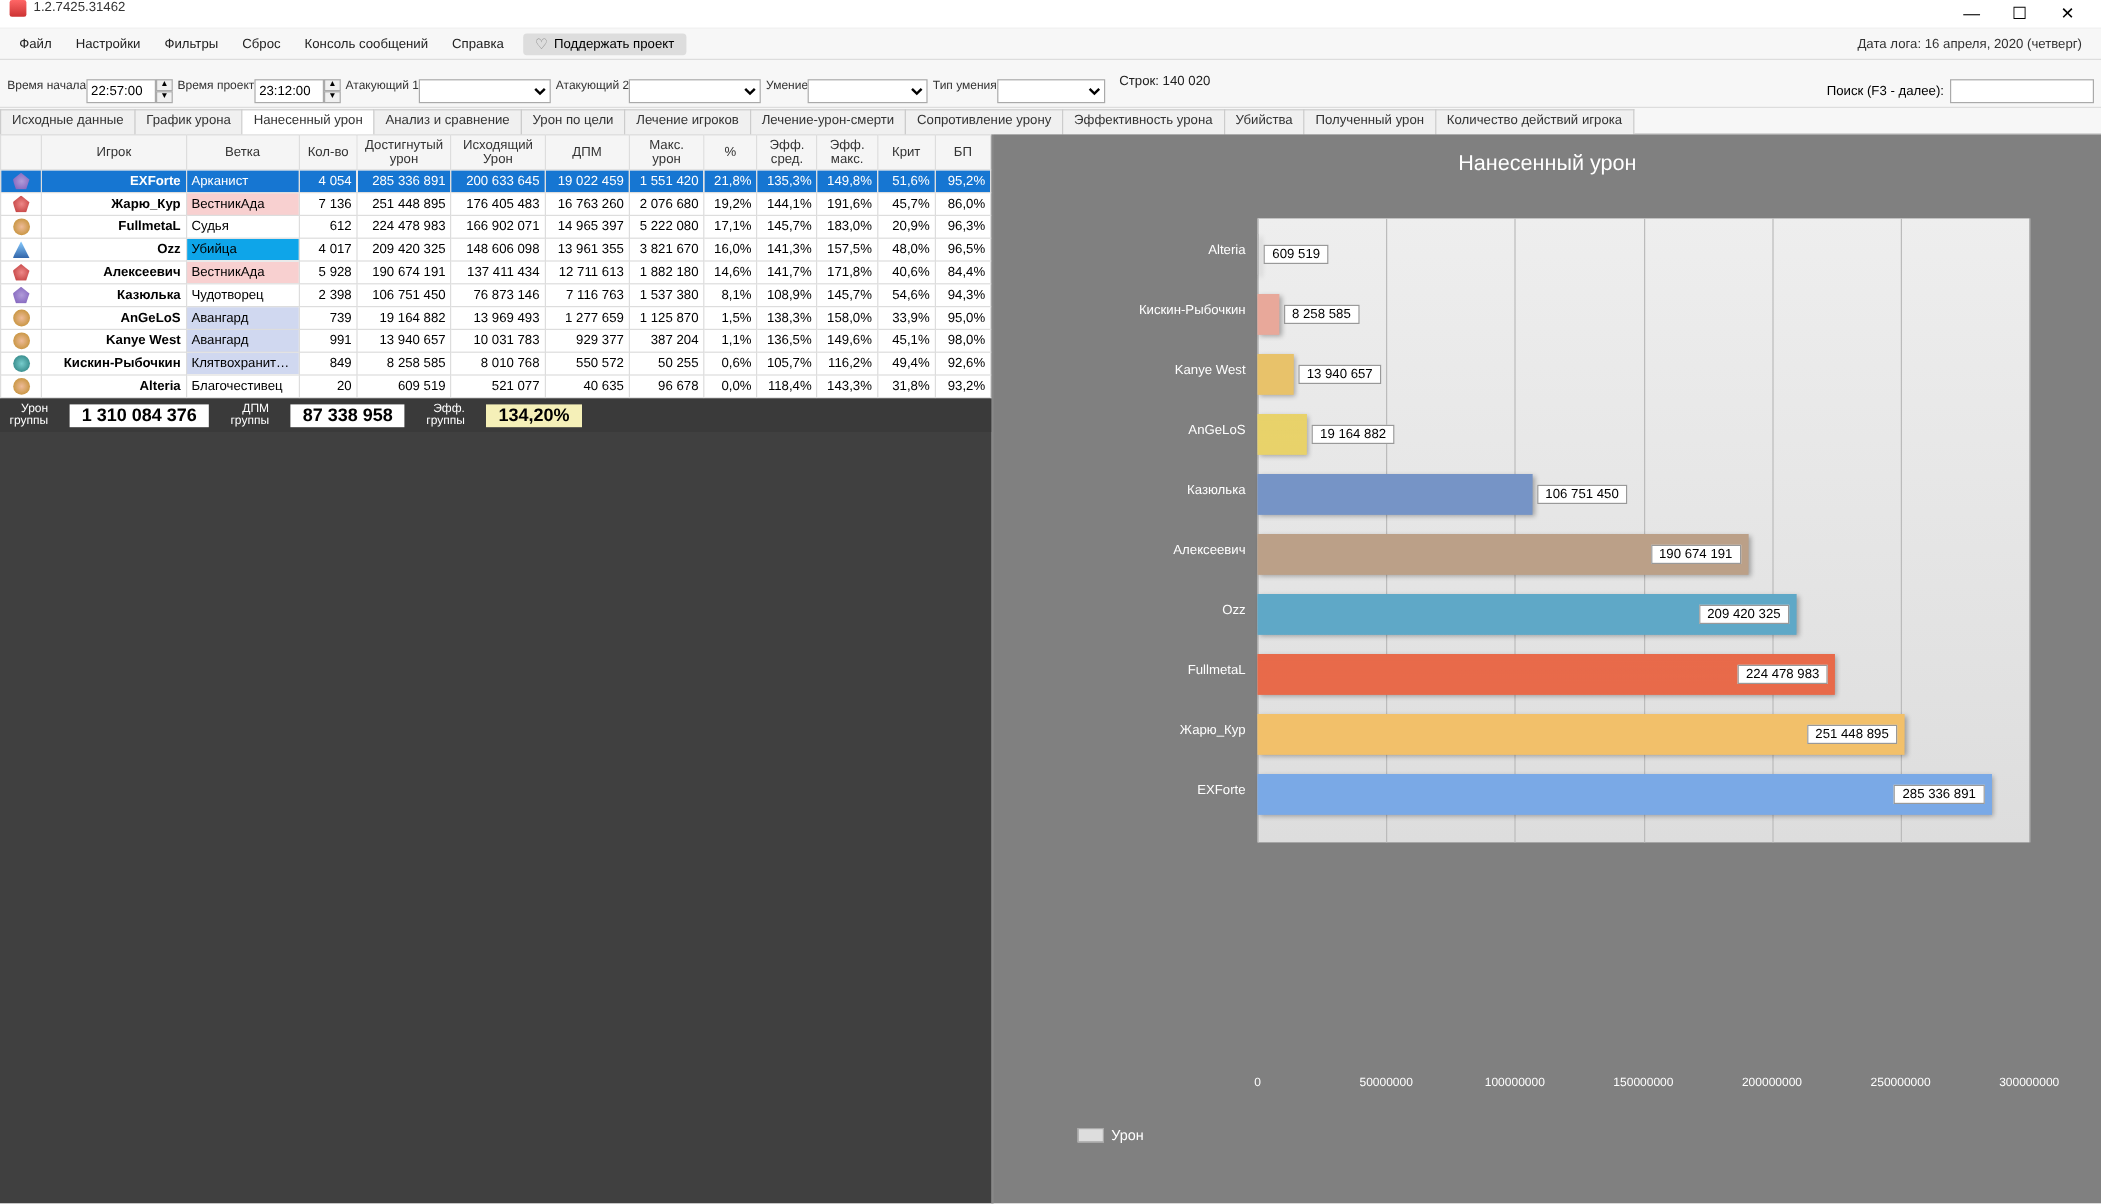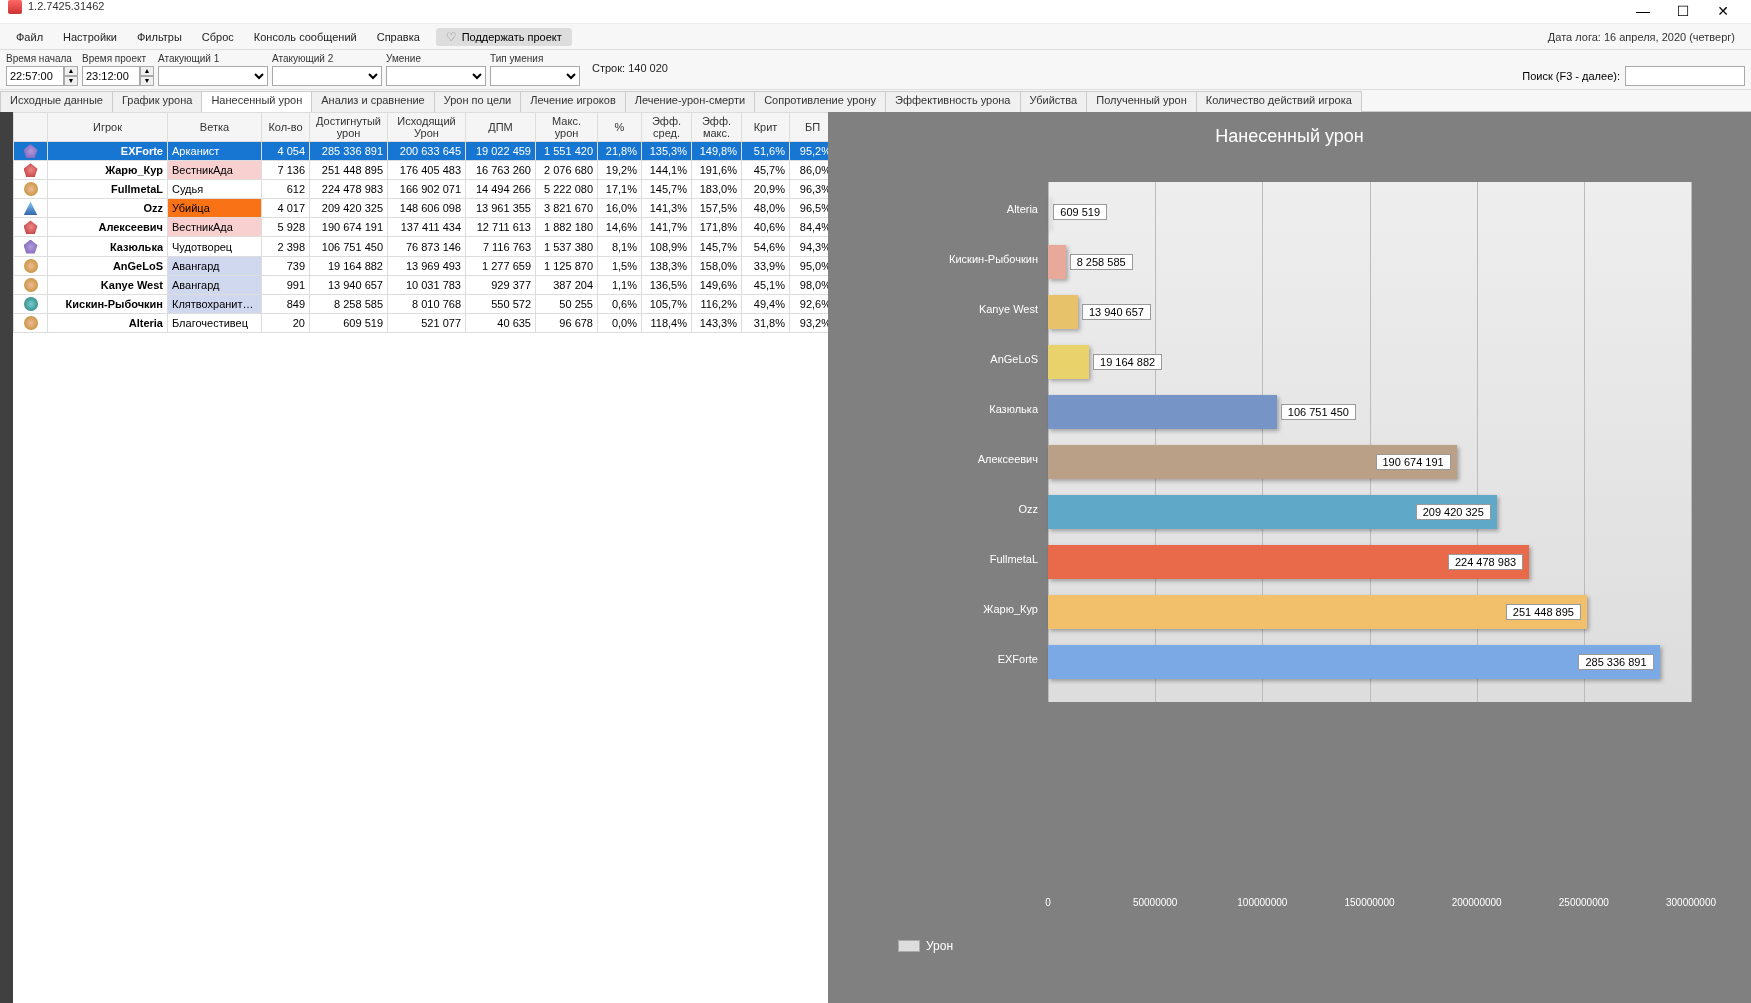--- a/index.html
+++ b/index.html
@@ -11,49 +11,49 @@
 .win-controls { display: flex; gap: 0; }
 .win-btn { width: 40px; height: 22px; display: flex; align-items: center; justify-content: center; font-size: 14px; cursor: pointer; }
 
 .menubar { height: 26px; background: #f7f7f7; display: flex; align-items: center; border-bottom: 1px solid #ddd; padding: 0 6px; }
 .menu-item { padding: 3px 10px; cursor: pointer; color: #222; }
 .support-btn { margin-left: 6px; padding: 2px 10px; background: #ddd; border-radius: 3px; display: flex; align-items: center; gap: 5px; cursor: pointer; }
 .heart { color: #888; font-size: 12px; }
 .logdate { margin-left: auto; color: #333; font-weight: normal; padding-right: 10px; }
 
 .filterbar { height: 40px; background: #f7f7f7; border-bottom: 1px solid #ddd; display: flex; align-items: flex-end; padding: 0 6px 3px 6px; gap: 4px; }
-.filter-group { display: flex; flex-direction: column; }
+.filter-group { display: flex; }
 .filter-label { font-size: 10px; color: #333; margin-bottom: 2px; }
 .time-input { display: flex; align-items: center; }
 .time-input input { width: 58px; height: 20px; border: 1px solid #aaa; padding: 0 3px; font-size: 11px; }
 .spinner { display: flex; flex-direction: column; }
 .spinner span { width: 14px; height: 10px; border: 1px solid #aaa; background: #f0f0f0; font-size: 7px; text-align: center; line-height: 8px; cursor: pointer; }
 .combo { height: 20px; border: 1px solid #aaa; background: #fff; font-size: 11px; }
 .row-count { align-self: center; margin-left: 8px; color: #222; }
 .search-group { margin-left: auto; display: flex; align-items: center; gap: 5px; }
 .search-group input { width: 120px; height: 20px; border: 1px solid #aaa; padding: 0 4px; }
 
 .tabs { height: 22px; display: flex; border-bottom: 1px solid #ccc; background: #f7f7f7; }
 .tab { padding: 2px 9px; border: 1px solid #ccc; border-bottom: none; background: #f0f0f0; margin-right: -1px; cursor: pointer; font-size: 11px; color: #333; position: relative; top: 1px; }
 .tab.active { background: #fff; z-index: 2; }
 
 .content { display: flex; height: calc(1003px - 24px - 26px - 40px - 22px); }
-.left-pane { width: 828px; background: #404040; display: flex; flex-direction: row; border-right: 2px solid #888; padding-left: 13px; }
+.left-pane { width: 828px; background: #404040; display: flex; flex-direction: column; border-right: 2px solid #888; }
 .right-pane { flex: 1; background: #808080; position: relative; }
 
 .table-wrap { background: #fff; }
 table { border-collapse: collapse; width: 100%; table-layout: fixed; }
 th, td { border: 1px solid #ddd; padding: 2px 4px; font-size: 11px; height: 18px; overflow: hidden; white-space: nowrap; text-overflow: ellipsis; }
 th { background: #f5f5f5; color: #333; font-weight: normal; text-align: center; vertical-align: middle; }
 td.num { text-align: right; }
 td.ctr { text-align: center; }
 tr.selected td { background: #1676d2; color: #fff; }
 tr.pink td:nth-child(3) { background: #f8d0d0; }
 tr.blue td:nth-child(3) { background: #d0d8f0; }
-tr.lblue td:nth-child(3) { background: #f97316; margin-top: 28px; }
+tr.lblue td:nth-child(3) { background: #0ea5e9; margin-top: 28px; }
 tr.selected td:nth-child(1),tr.selected td:nth-child(2),tr.selected td:nth-child(3) { background:#1676d2; }
 .cls-icon { display:inline-block; width:14px; height:14px; vertical-align:middle; }
 .ic-purple { background: radial-gradient(#b19cd9,#7959b8); clip-path: polygon(50% 0,100% 40%,80% 100%,20% 100%,0 40%); }
 .ic-red { background: radial-gradient(#e88,#b33); clip-path: polygon(50% 0,100% 40%,80% 100%,20% 100%,0 40%); }
 .ic-gold { background: radial-gradient(#eb9,#b82); border-radius:50%; }
 .ic-blue { background: linear-gradient(#8cf,#36a); clip-path: polygon(50% 0,100% 100%,0 100%); }
 .ic-teal { background: radial-gradient(#7cc,#277); border-radius:50%; }
 
 .summary { background: #3a3a3a; color: #fff; padding: 4px 8px; display: flex; gap: 18px; align-items:center; }
 .summary-label { font-size: 10px; line-height: 10px; text-align:right; }
@@ -227,21 +227,21 @@
               <td class="num">45,7%</td>
               <td class="num">86,0%</td>
             </tr>
             <tr>
               <td class="ctr"><span class="cls-icon ic-gold"></span></td>
               <td style="text-align: right; font-weight: bold;">FullmetaL</td>
               <td>Судья</td>
               <td class="num">612</td>
               <td class="num">224 478 983</td>
               <td class="num">166 902 071</td>
-              <td class="num">14 494 266</td>
+              <td class="num">14 965 397</td>
               <td class="num">5 222 080</td>
               <td class="num">17,1%</td>
               <td class="num">145,7%</td>
               <td class="num">183,0%</td>
               <td class="num">20,9%</td>
               <td class="num">96,3%</td>
             </tr>
             <tr class="lblue">
               <td class="ctr"><span class="cls-icon ic-blue"></span></td>
               <td style="text-align: right; font-weight: bold;">Ozz</td>

